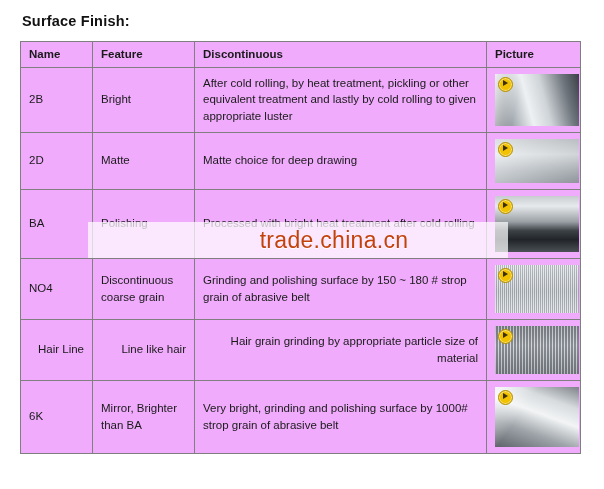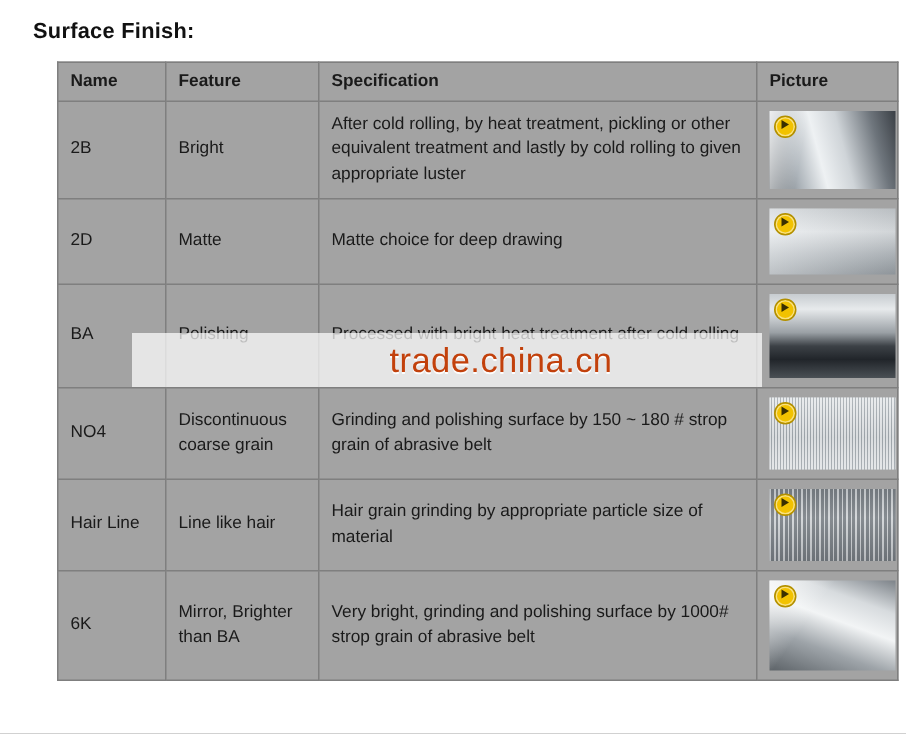--- a/index.html
+++ b/index.html
@@ -25,26 +25,26 @@
     position: absolute;
     left: 22px;
     top: 13px;
     font-size: 14.5px;
     font-weight: bold;
     color: #111111;
     letter-spacing: 0.2px;
   }
   table.finish {
     position: absolute;
-    left: 38px;
+    left: 20px;
     top: 41px;
     width: 560px;
     border-collapse: collapse;
     table-layout: fixed;
-    background: #a3a3a3;
+    background: #f0abfc;
   }
   table.finish th, table.finish td {
     border: 1px solid #7f7f7f;
     vertical-align: middle;
     padding: 6px 8px;
     font-size: 11.5px;
     color: #1a1a1a;
     line-height: 1.45;
     box-sizing: border-box;
   }
@@ -173,21 +173,21 @@
     <colgroup>
       <col class="c-name">
       <col class="c-feat">
       <col class="c-spec">
       <col class="c-pic">
     </colgroup>
     <thead>
       <tr>
         <th>Name</th>
         <th>Feature</th>
-        <th>Specification</th>
+        <th>Discontinuous</th>
         <th>Picture</th>
       </tr>
     </thead>
     <tbody>
       <tr style="height:58px;">
         <td class="name-cell">2B</td>
         <td class="feat-cell">Bright</td>
         <td class="spec-cell">After cold rolling, by heat treatment, pickling or other equivalent treatment and lastly by cold rolling to given appropriate luster</td>
         <td class="pic-cell">
           <span class="thumb tx-2b" style="height:52px;">
@@ -218,21 +218,21 @@
       <tr style="height:54px;margin-top:40px;">
         <td class="name-cell">NO4</td>
         <td class="feat-cell">Discontinuous coarse grain</td>
         <td class="spec-cell">Grinding and polishing surface by 150 ~ 180 # strop grain of abrasive belt</td>
         <td class="pic-cell">
           <span class="thumb tx-no4" style="height:48px;">
             <span class="play-badge"></span>
           </span>
         </td>
       </tr>
-      <tr style="height:54px;">
+      <tr style="height:54px;text-align:right;">
         <td class="name-cell">Hair Line</td>
         <td class="feat-cell">Line like hair</td>
         <td class="spec-cell">Hair grain grinding by appropriate particle size of material</td>
         <td class="pic-cell">
           <span class="thumb tx-hl" style="height:48px;">
             <span class="play-badge"></span>
           </span>
         </td>
       </tr>
       <tr style="height:66px;padding-left:32px;">

